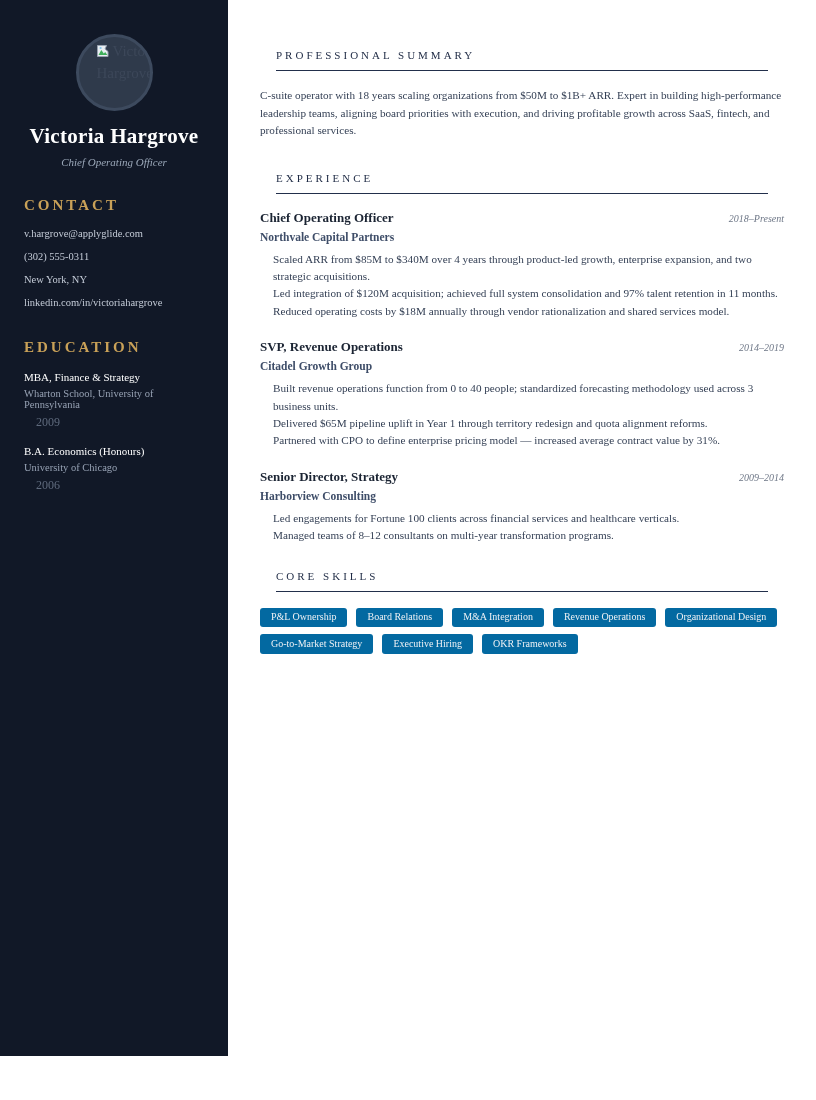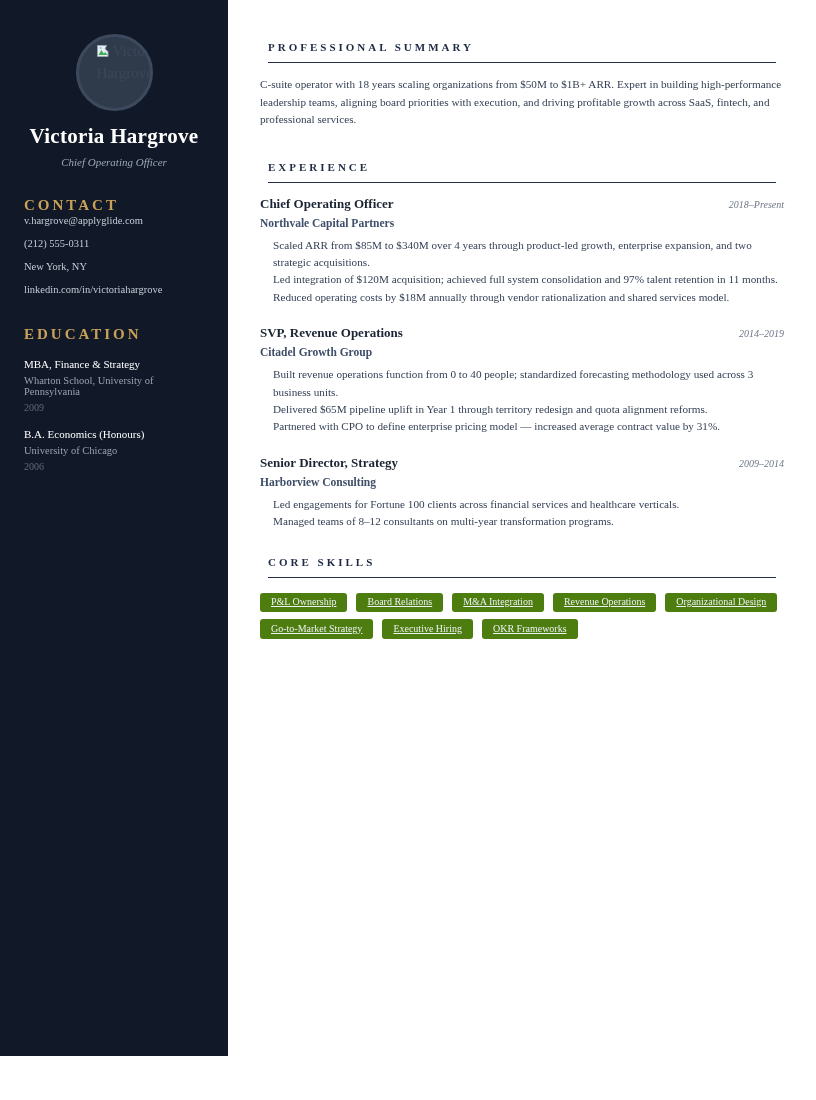--- a/index.html
+++ b/index.html
@@ -53,47 +53,47 @@
     font-size: 11px;
     color: #9aa7b8;
   }
   .side-heading {
     color: #c9a158;
     font-size: 15px;
     font-weight: bold;
     letter-spacing: 3px;
     margin-top: 29px;
   }
-  .contact-list { }
+  .contact-list { margin-top: 13px; }
   .contact-item {
     color: #c5ccd8;
     font-size: 10.5px;
     margin-bottom: 9px;
     line-height: 14px;
   }
   .edu-entry { margin-top: 15px; }
   .edu-degree { color: #ffffff; font-size: 11px; font-weight: normal; }
   .edu-school { color: #97a2b4; font-size: 10.5px; margin-top: 5px; }
-  .edu-year { color: #5f6a7d; font-size: 10px; margin-top: 5px; }
+  .edu-year { color: #5f6a7d; font-size: 12px; margin-top: 5px; margin-left: 12px; }
 
   
   .main {
     position: absolute;
     left: 228px; top: 0;
     width: 588px;
     padding: 33px 32px 0 32px;
   }
   .sec-heading {
     font-size: 11px;
-    font-weight: bold;
+    font-weight: normal;
     letter-spacing: 3px;
     color: #1e2a44;
     border-bottom: 1.5px solid #222f4b;
     padding-bottom: 9px;
-    margin: 8px;
+    margin: 16px;
   }
   .summary-text {
     margin: 13px 0 32px 0;
     font-size: 11.2px;
     line-height: 17.5px;
     color: #333f54;
   }
   .jobs { margin-bottom: 25px; }
   .job { margin-top: 13px; }
   .job + .job { margin-top: 19px; }
@@ -103,28 +103,27 @@
   .job-company { font-size: 11.5px; font-weight: bold; color: #3e4d68; margin-top: 5px; }
   .job-bullets { margin: 8px 4px 0 13px; }
   .job-bullet { font-size: 11.2px; line-height: 17.4px; color: #333f54; }
   .tags {
     display: flex;
     flex-wrap: wrap;
     gap: 7px 9px;
     margin-top: 15px;
   }
   .tag {
-    background: #4d7c0f;
+    background: #0369a1;
     color: #eef1f5;
     font-size: 10px;
     line-height: 1;
     padding: 4.5px 11px 5px 11px;
     border-radius: 3px;
     white-space: nowrap;
-    text-decoration: underline;
   }
 </style>
 </head>
 <body>
 
 <div class="canvas">
 
   <aside class="sidebar">
 
     <div class="avatar">
@@ -136,21 +135,21 @@
             </svg></span><span>Victoria Hargrove</span>
       </div>
     </div>
 
     <h1 class="side-name">Victoria Hargrove</h1>
     <div class="side-role">Chief Operating Officer</div>
 
     <div class="side-heading">CONTACT</div>
     <div class="contact-list">
       <div class="contact-item">v.hargrove@applyglide.com</div>
-      <div class="contact-item">(212) 555-0311</div>
+      <div class="contact-item">(302) 555-0311</div>
       <div class="contact-item">New York, NY</div>
       <div class="contact-item">linkedin.com/in/victoriahargrove</div>
     </div>
 
     <div class="side-heading">EDUCATION</div>
     <div>
       <div class="edu-entry">
         <div class="edu-degree">MBA, Finance &amp; Strategy</div>
         <div class="edu-school">Wharton School, University of Pennsylvania</div>
         <div class="edu-year">2009</div>

